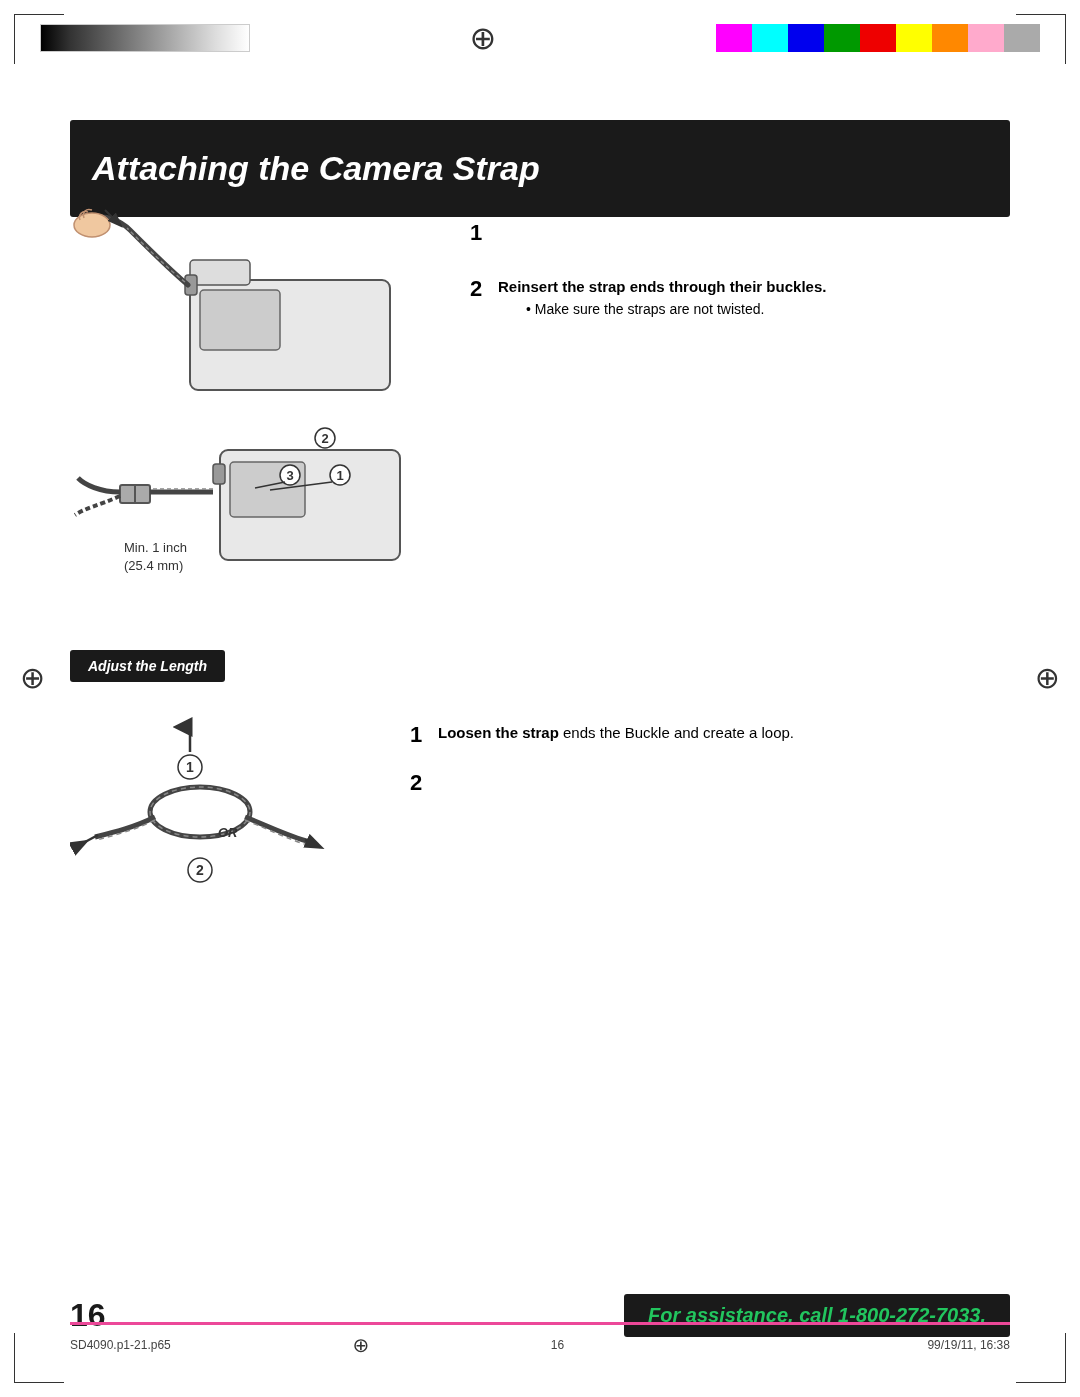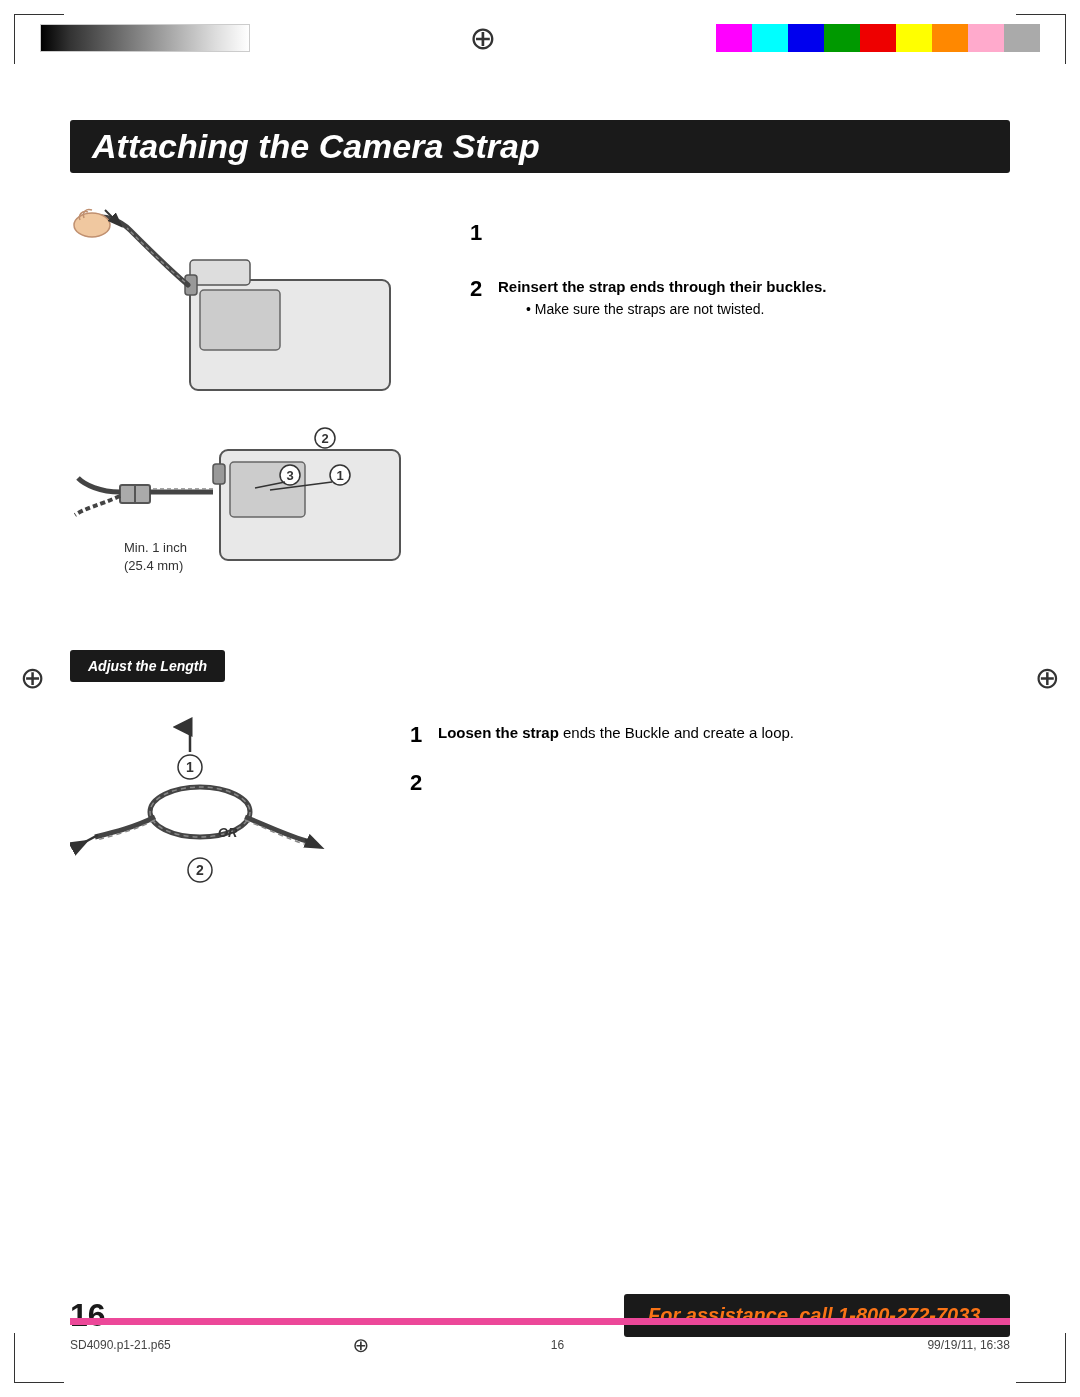--- a/index.html
+++ b/index.html
@@ -98,21 +98,21 @@
       border-right: 1.5px solid #333;
     }
 
     
     .main-title-bar {
       position: absolute;
       top: 120px;
       left: 70px;
       right: 70px;
       background: #1a1a1a;
-      padding: 7px 22px;
+      padding: 29px 22px;
       border-radius: 3px;
     }
 
     .main-title-bar h1 {
       color: #ffffff;
       font-size: 34px;
       font-weight: bold;
       font-style: italic;
     }
 
@@ -254,34 +254,34 @@
       color: #1a1a1a;
     }
 
     .assistance-bar {
       background: #1a1a1a;
       padding: 10px 24px;
       border-radius: 3px;
     }
 
     .assistance-bar span {
-      color: #f97316;
+      color: #22c55e;
       font-size: 20px;
       font-weight: bold;
       font-style: italic;
       text-align: center;
     }
 
     
     .footer-line {
       position: absolute;
       bottom: 40px;
       left: 70px;
       right: 70px;
-      border-top: 7px solid #ec4899;
+      border-top: 3px solid #ec4899;
       padding-top: 8px;
       display: flex;
       justify-content: space-between;
       align-items: center;
     }
 
     .footer-text {
       font-size: 12px;
       color: #444;
     }

